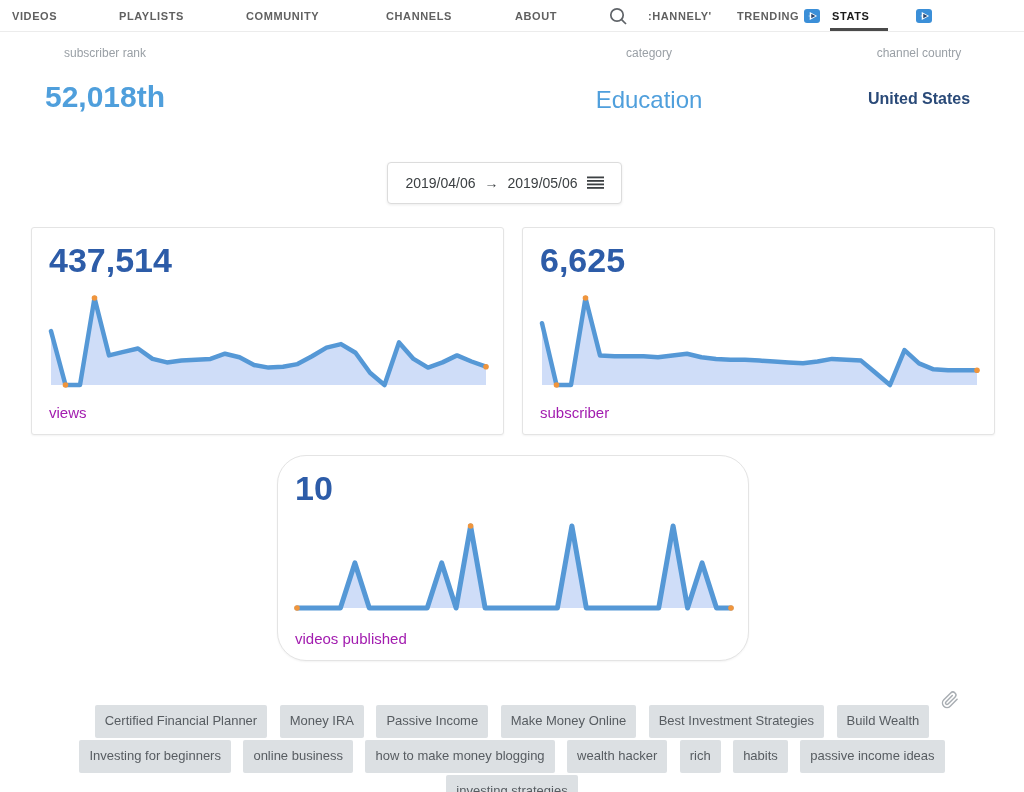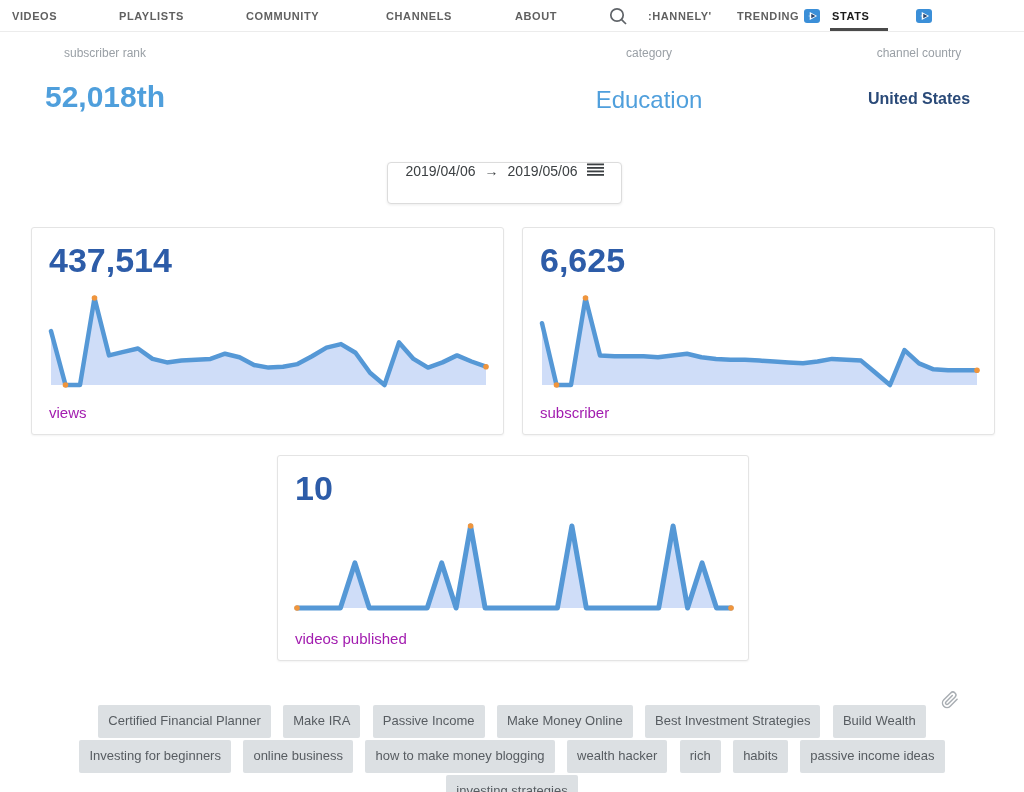--- a/index.html
+++ b/index.html
@@ -21,30 +21,30 @@
   .sum-label{font-size:12px;color:#9aa0a6;}
   .sum-value{position:absolute;left:0;width:100%;top:34px;font-weight:bold;}
   .v-rank1{font-size:30px;color:#4f9fdc;}
   .v-rank2{font-size:29px;color:#2a4a78;}
   .v-cat{font-size:24px;font-weight:500;color:#4f9fdc;top:40px;}
   .v-country{font-size:16px;color:#2a4a78;top:44px;}
 
   
   .datebox{position:absolute;left:387px;top:162px;width:233px;height:40px;background:#fff;
            border:1px solid #dcdcdc;border-radius:4px;box-shadow:0 1px 3px rgba(0,0,0,.08);
-           display:flex;align-items:flex-start;justify-content:center;gap:9px;
+           display:flex;align-items:center;justify-content:center;gap:9px;
            font-size:14px;color:#3c4043;cursor:pointer;}
   .date-arrow{font-size:14px;color:#3c4043;}
 
   
   .card{position:absolute;background:#fff;border:1px solid #e4e4e4;border-radius:3px;
         box-shadow:0 1px 2px rgba(0,0,0,.05);}
   #card-views{left:31px;top:227px;width:471px;height:206px;}
   #card-subs{left:522px;top:227px;width:471px;height:206px;}
-  #card-videos{left:277px;top:455px;width:470px;height:204px;}
+  #card-videos{left:277px;top:455px;width:470px;height:204px;border-radius:29px;}
   .card-number{position:absolute;left:17px;top:13px;font-size:34px;font-weight:bold;color:#2d5ca8;}
   .chart{position:absolute;left:16px;top:66px;width:441px;height:95px;}
   #card-videos .chart{width:440px;height:90px;}
   .card-label{position:absolute;left:17px;bottom:13px;font-size:15px;color:#a21caf;}
 
   
   .tags{position:absolute;left:0;top:704px;width:1024px;text-align:center;}
   .tag-row{line-height:26px;}
   .chip{display:inline-block;margin:1px 4px;padding:3px 10px 4px;background:#dce0e3;
         color:#575c61;font-size:13px;border-radius:2px;cursor:pointer;white-space:nowrap;}
@@ -164,21 +164,21 @@
           <circle cx="3" cy="86" r="2.8" fill="#f0953c"></circle>
           <circle cx="176.6" cy="4" r="2.8" fill="#f0953c"></circle>
           <circle cx="437" cy="86" r="2.8" fill="#f0953c"></circle>
         </svg></div>
     <div class="card-label">videos published</div>
   </div>
 
   <div class="tags">
     <div class="tag-row">
       <span class="chip">Certified Financial Planner</span>
-      <span class="chip">Make IRA</span>
+      <span class="chip">Money IRA</span>
       <span class="chip">Passive Income</span>
       <span class="chip">Make Money Online</span>
       <span class="chip">Best Investment Strategies</span>
       <span class="chip">Build Wealth</span>
     </div>
     <div class="tag-row">
       <span class="chip">Investing for beginners</span>
       <span class="chip">online business</span>
       <span class="chip">how to make money blogging</span>
       <span class="chip">wealth hacker</span>

